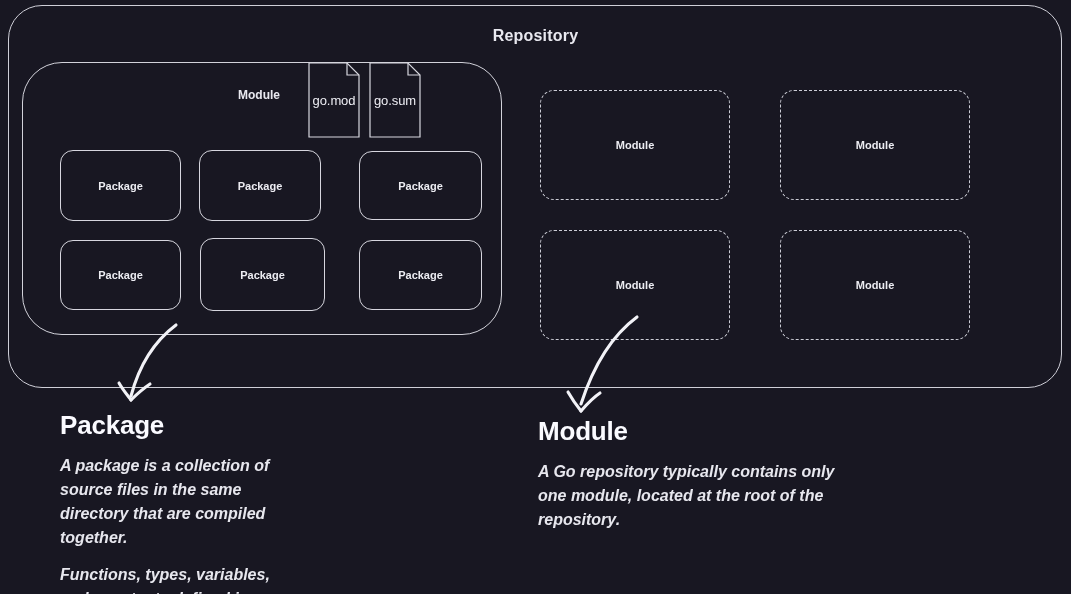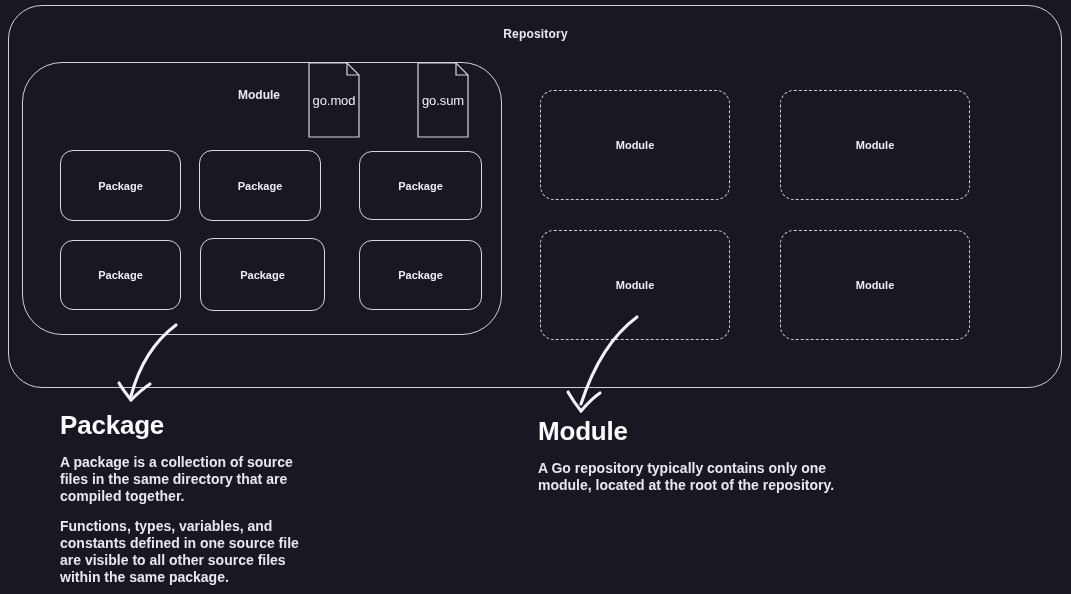--- a/index.html
+++ b/index.html
@@ -29,21 +29,21 @@
     border-radius: 34px;
     box-sizing: border-box;
     background: #19182399;
   }
   #repo-title {
     position: absolute;
     left: 0;
     top: 27px;
     width: 1071px;
     text-align: center;
-    font-size: 12px;
+    font-size: 16px;
     font-weight: bold;
     letter-spacing: 0.2px;
     color: #e9e9f0;
   }
 
   
   #module-main {
     position: absolute;
     left: 22px;
     top: 62px;
@@ -77,21 +77,21 @@
     height: 76px;
     display: flex;
     align-items: center;
     justify-content: center;
     font-size: 13px;
     font-weight: normal;
     color: #eeeef4;
     letter-spacing: -0.1px;
   }
   #file-go-mod { left: 308px; top: 62px; }
-  #file-go-sum { left: 369px; top: 62px; margin-left: 48px; }
+  #file-go-sum { left: 369px; top: 62px; }
 
   
   .pkg-box {
     position: absolute;
     border: 1px solid #d6d6de;
     border-radius: 13px;
     box-sizing: border-box;
     display: flex;
     align-items: center;
     justify-content: center;
@@ -128,25 +128,26 @@
   .caption-block { position: absolute; }
   .caption-heading {
     font-size: 26px;
     font-weight: bold;
     color: #fafaff;
     letter-spacing: -0.2px;
     margin: 0 0 16px 0;
     line-height: 1;
   }
   .caption-para {
-    font-size: 14px;
-    font-weight: bold;
-    line-height: 17px;
+    font-size: 16px;
+    font-weight: bold;
+    line-height: 24px;
     color: #e7e7ee;
     margin: 0 0 13px 0;
+    font-style: italic;
   }
   .caption-para:last-child { margin-bottom: 8px; }
 
   #caption-package { left: 60px; top: 412px; width: 240px; }
   #caption-module  { left: 538px; top: 418px; width: 300px; }
 </style>
 </head>
 <body>
 
 <div id="repo-container"></div>

